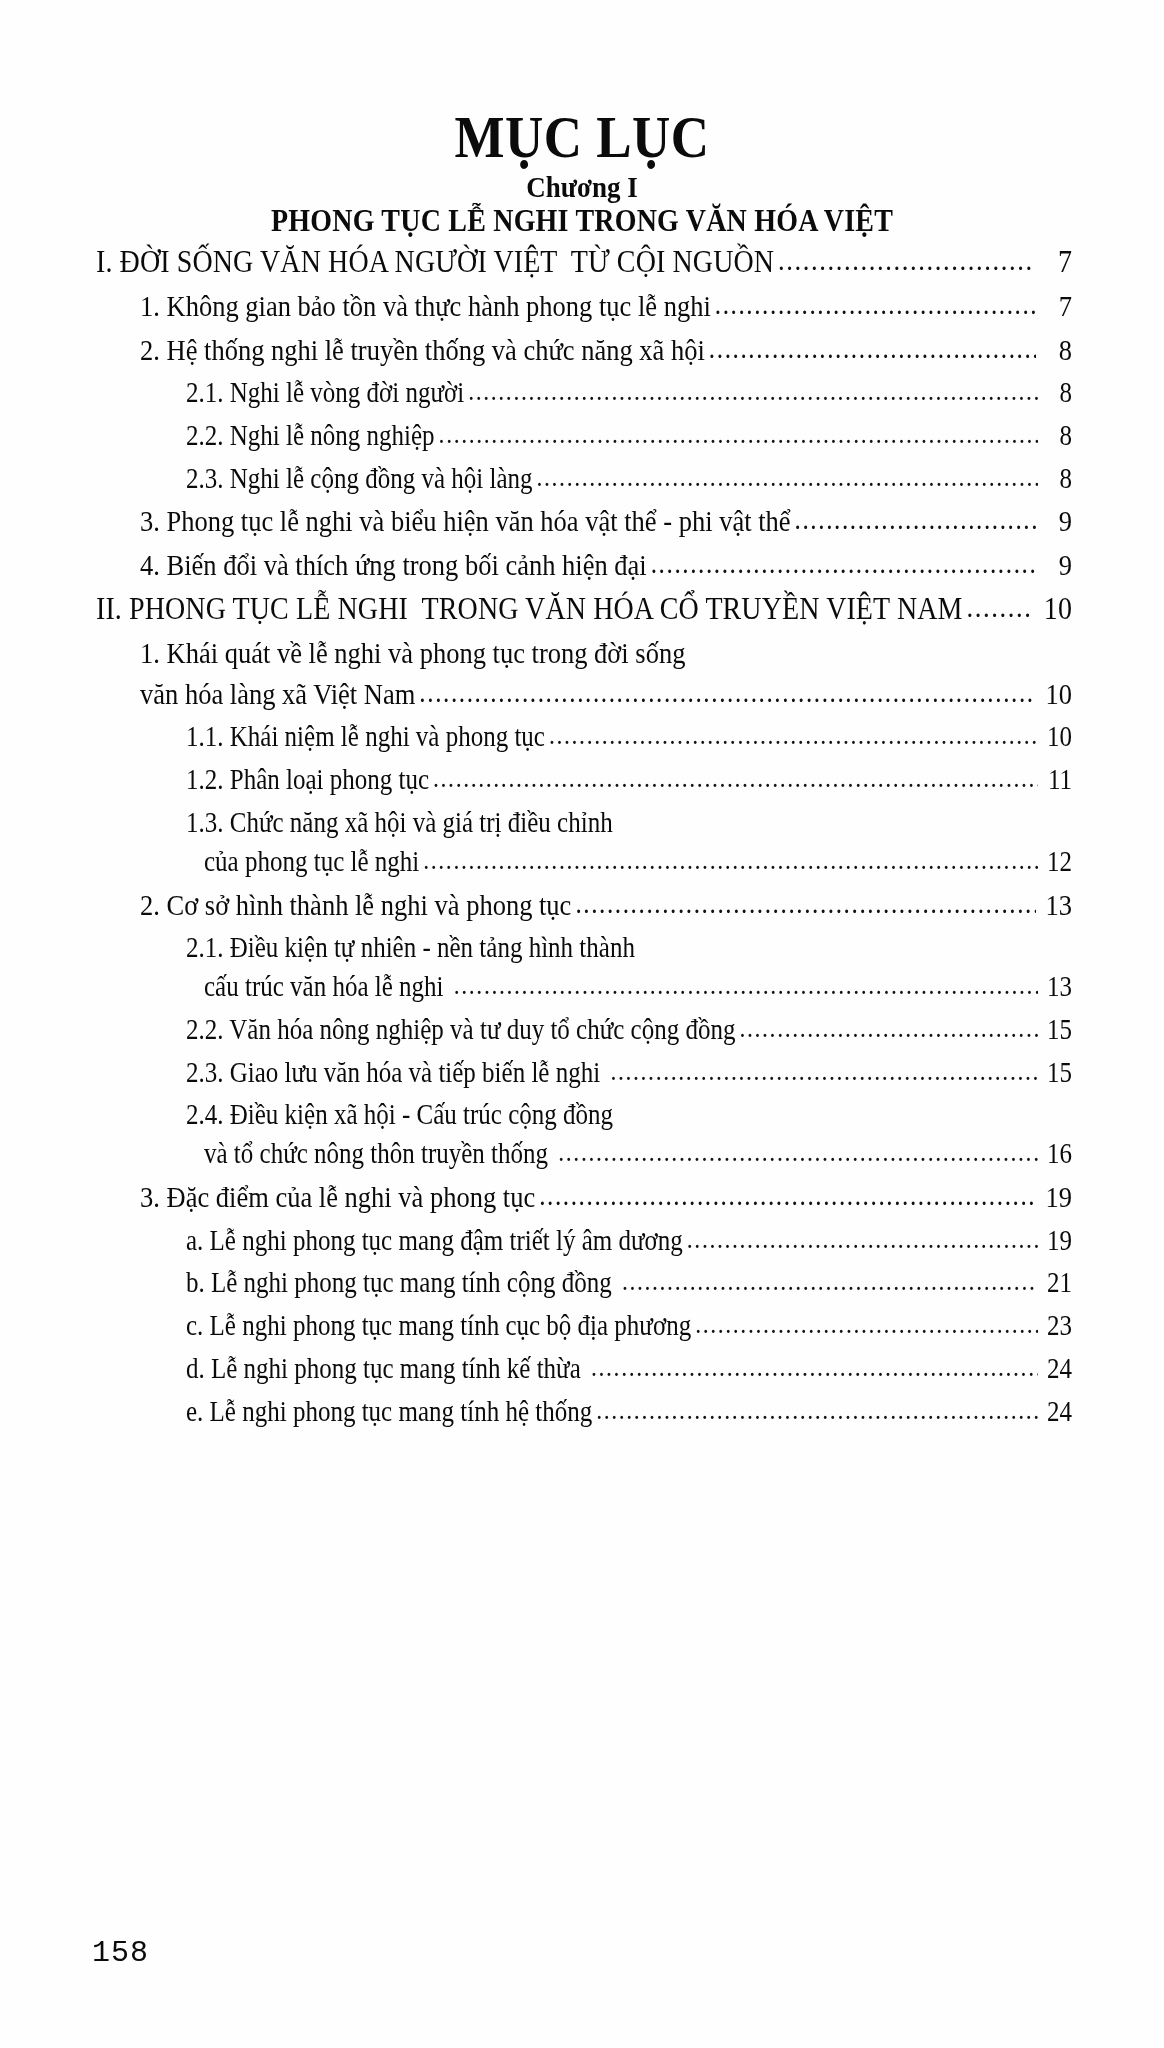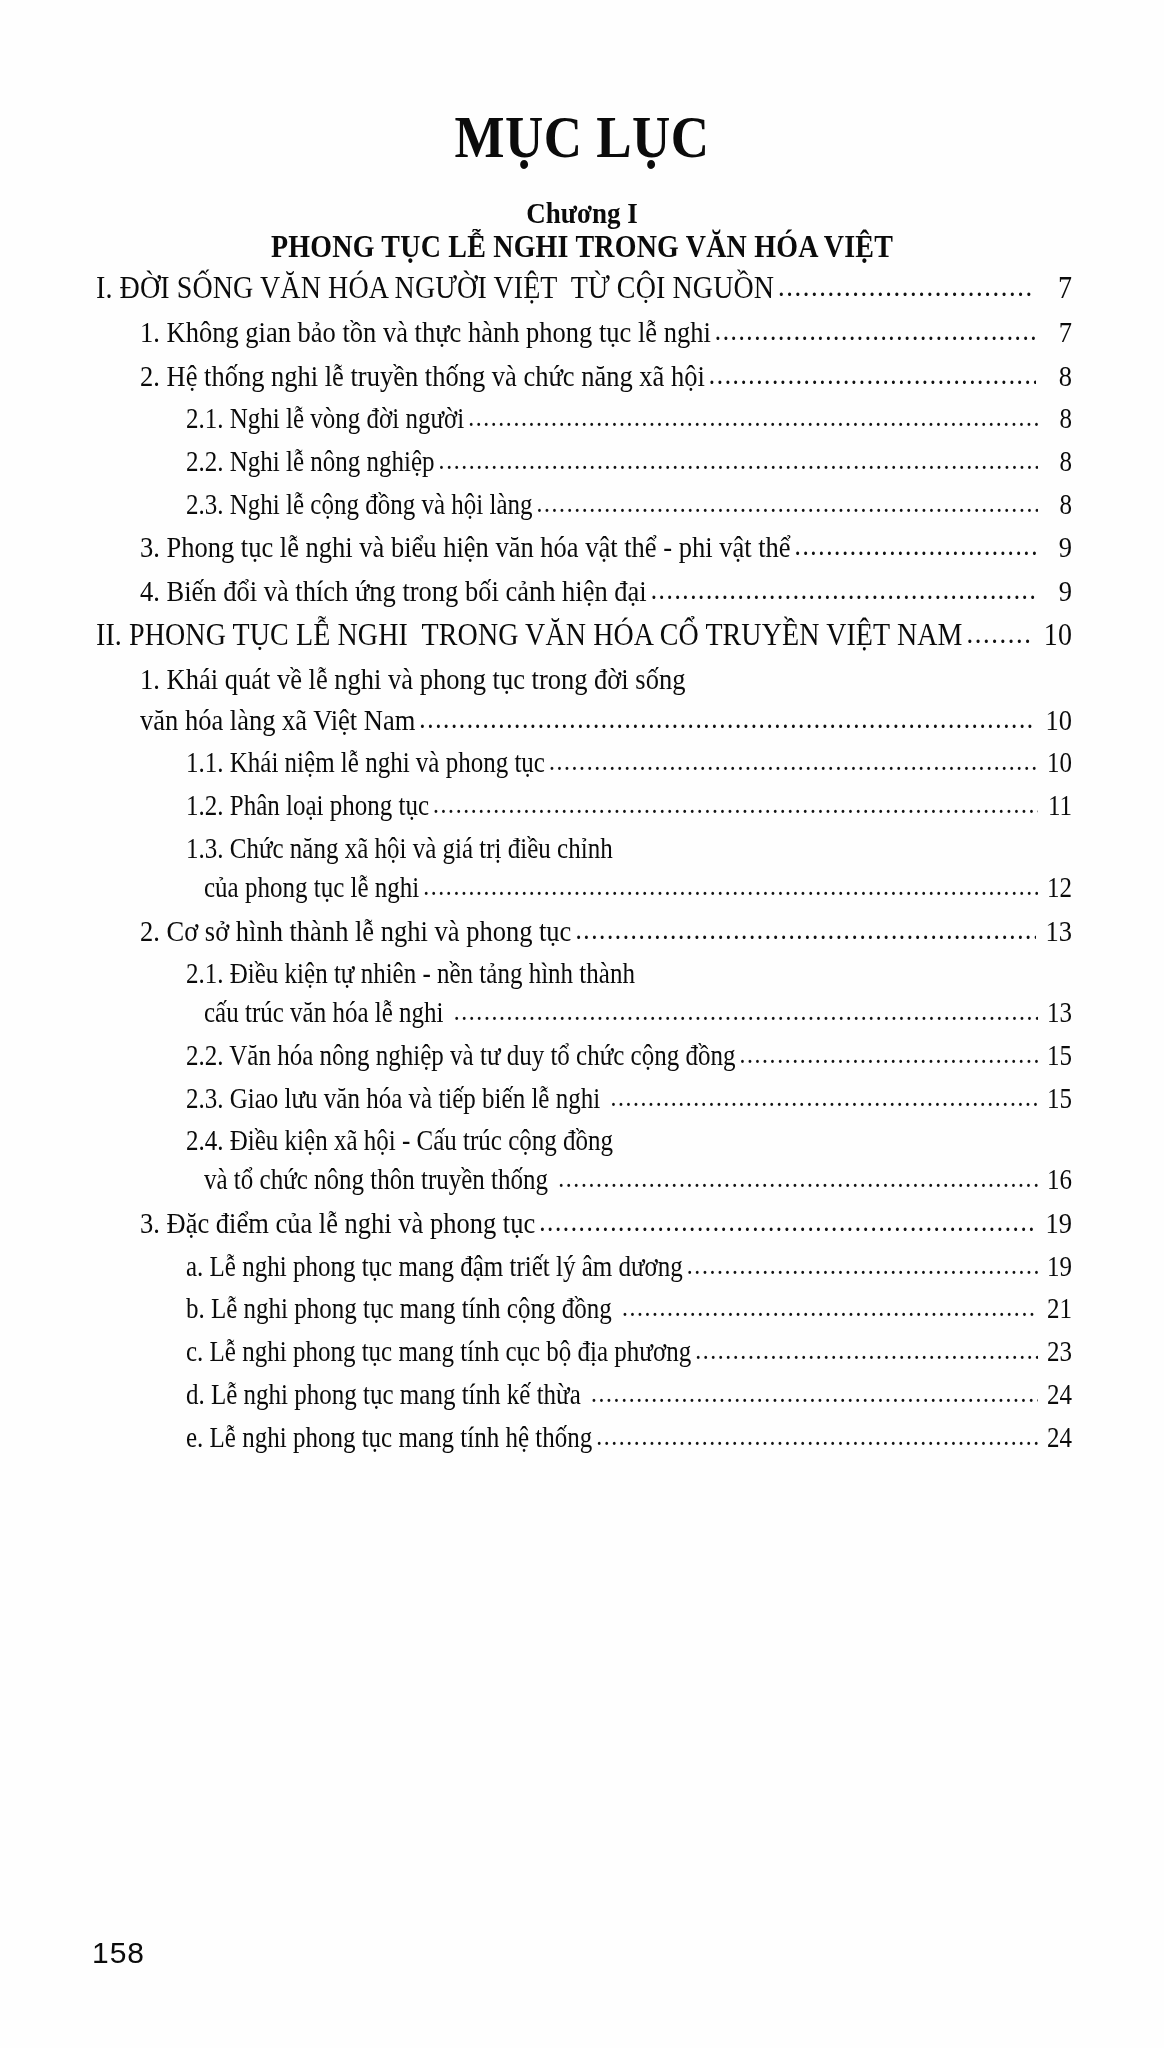--- a/index.html
+++ b/index.html
@@ -91,21 +91,21 @@
     transform-origin: left center;
   }
   .entry-front .toc-page {
     width: 46px;
     padding-left: 26px;
   }
 
   
   .chapter {
     text-align: center;
-    margin-top: 46px;
+    margin-top: 20px;
     margin-bottom: 10px;
   }
   .chapter-num {
     font-size: 27px;
     font-weight: 700;
     line-height: 1.18;
     transform: scaleY(1.1);
   }
   .chapter-name {
     font-size: 28px;
@@ -154,21 +154,21 @@
   }
   .lvl-3 .toc-page { min-width: 30px; }
   .no-leader { margin-bottom: 14px; }
 
   
   .folio {
     position: absolute;
     left: 92px;
     bottom: 78px;
     font-size: 30px;
-    font-family: Liberation Sans, sans-serif;
+    font-family: Liberation Mono, monospace;
     letter-spacing: 1px;
   }
 </style>
 </head>
 <body>
 
 <div class="page">
 
   <h1 class="doc-title">MỤC LỤC</h1>
 

